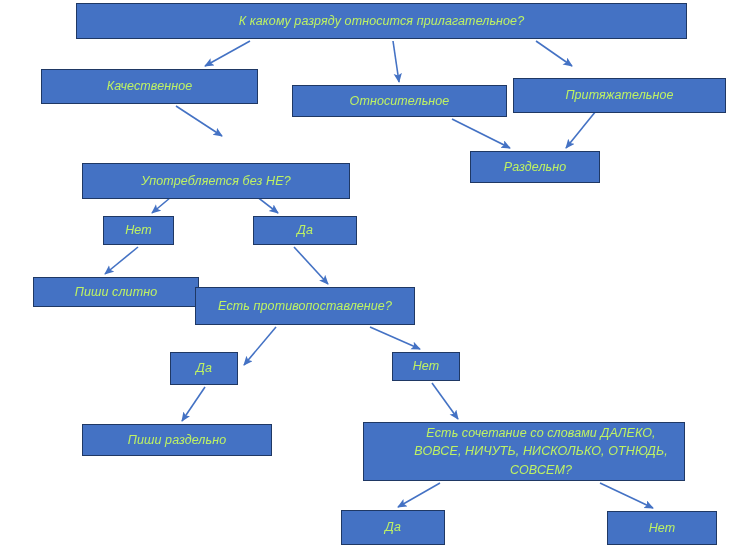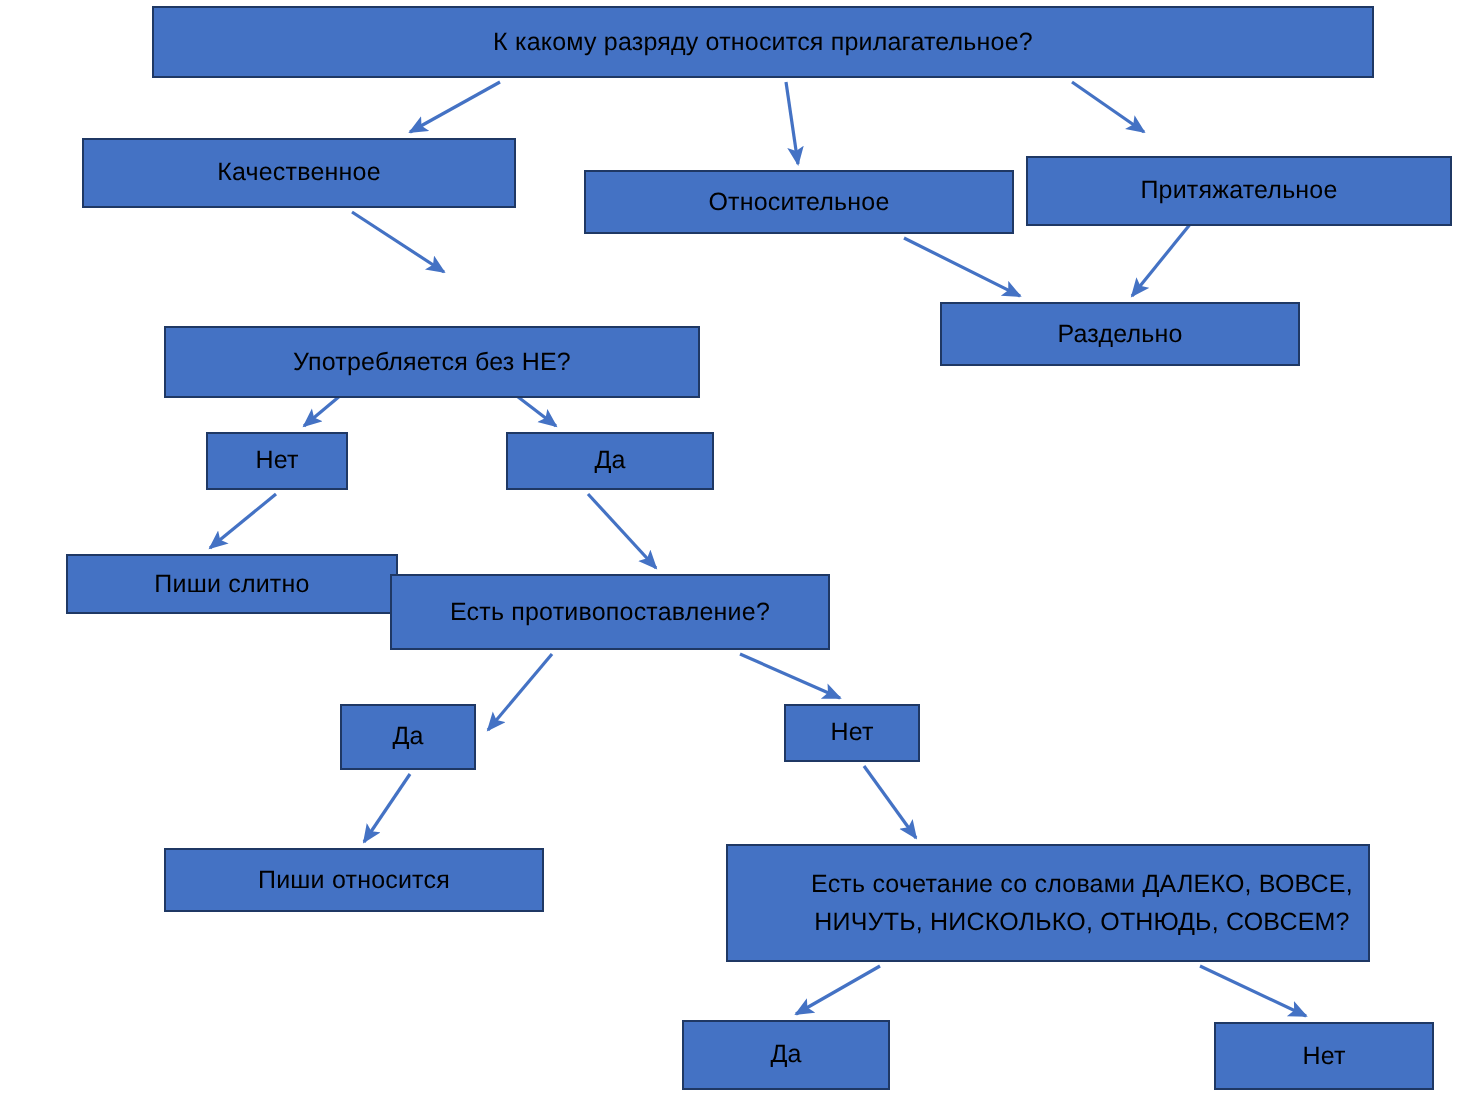--- a/index.html
+++ b/index.html
@@ -19,30 +19,31 @@
     left: 0;
     top: 0;
     width: 736px;
     height: 550px;
   }
   .node {
     position: absolute;
     box-sizing: border-box;
     background: #4472C4;
     border: 1.3px solid #1F3864;
-    color: #000000;
+    color: #bef264;
     display: flex;
     align-items: center;
     justify-content: center;
     text-align: center;
     font-size: 12.5px;
     line-height: 1.45;
     letter-spacing: 0.1px;
     padding: 2px 6px;
     z-index: 2;
+    font-style: italic;
   }
   .node .label {
     display: block;
     width: 100%;
   }
   svg.arrows {
     position: absolute;
     left: 0;
     top: 0;
     width: 736px;
@@ -89,21 +90,21 @@
       </div>
       <div class="node" style="left: 292px; top: 85px; width: 215px; height: 32px;">
         <span class="label">Относительное</span>
       </div>
       <div class="node" style="left: 513px; top: 78px; width: 213px; height: 35px;">
         <span class="label">Притяжательное</span>
       </div>
       <div class="node" style="left: 82px; top: 139px; width: 268px; height: 36px; margin-top: 24px;">
         <span class="label">Употребляется без НЕ?</span>
       </div>
-      <div class="node" style="left: 470px; top: 151px; width: 180px; height: 32px;">
+      <div class="node" style="left: 470px; top: 151px; width: 130px; height: 32px;">
         <span class="label">Раздельно</span>
       </div>
       <div class="node" style="left: 103px; top: 216px; width: 71px; height: 29px;">
         <span class="label">Нет</span>
       </div>
       <div class="node" style="left: 253px; top: 216px; width: 104px; height: 29px;">
         <span class="label">Да</span>
       </div>
       <div class="node" style="left: 33px; top: 277px; width: 166px; height: 30px;">
         <span class="label">Пиши слитно</span>
@@ -111,21 +112,21 @@
       <div class="node" style="left: 195px; top: 287px; width: 220px; height: 38px;">
         <span class="label">Есть противопоставление?</span>
       </div>
       <div class="node" style="left: 170px; top: 352px; width: 68px; height: 33px;">
         <span class="label">Да</span>
       </div>
       <div class="node" style="left: 392px; top: 352px; width: 68px; height: 29px;">
         <span class="label">Нет</span>
       </div>
       <div class="node" style="left: 82px; top: 424px; width: 190px; height: 32px;">
-        <span class="label">Пиши относится</span>
+        <span class="label">Пиши раздельно</span>
       </div>
       <div class="node" style="left: 363px; top: 422px; width: 322px; height: 59px; padding-left: 40px;">
         <span class="label">Есть сочетание со словами ДАЛЕКО, ВОВСЕ, НИЧУТЬ, НИСКОЛЬКО, ОТНЮДЬ, СОВСЕМ?</span>
       </div>
       <div class="node" style="left: 341px; top: 510px; width: 104px; height: 35px;">
         <span class="label">Да</span>
       </div>
       <div class="node" style="left: 607px; top: 511px; width: 110px; height: 34px;">
         <span class="label">Нет</span>
       </div>

